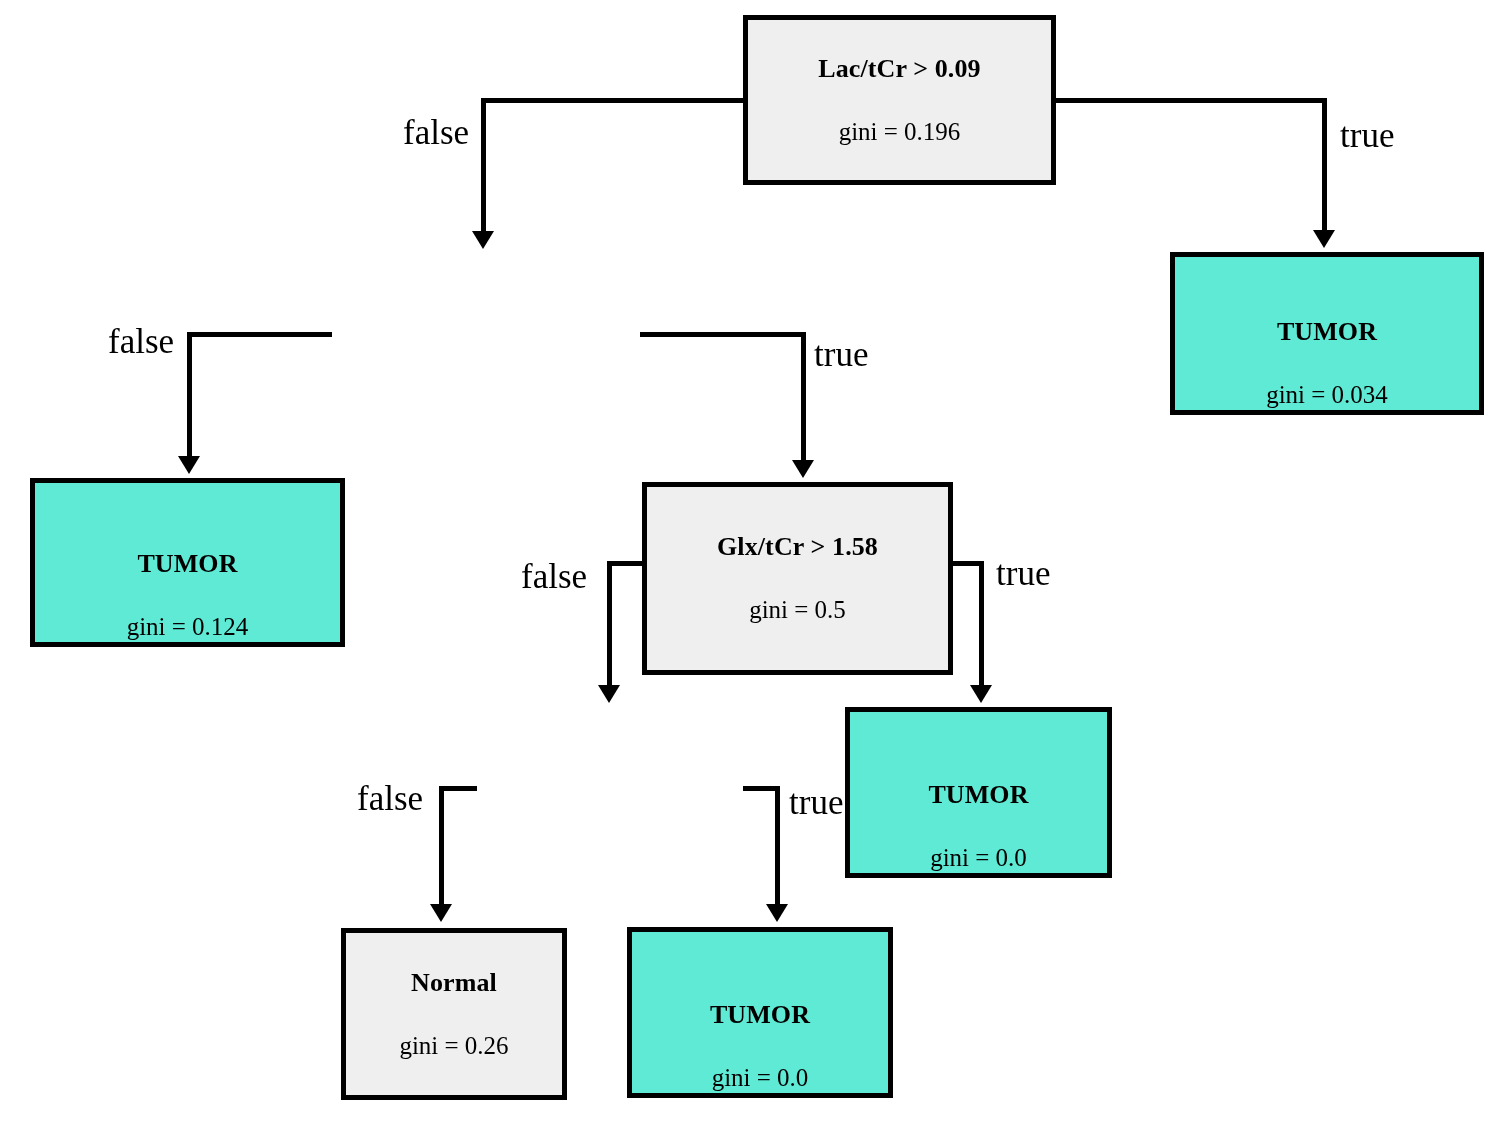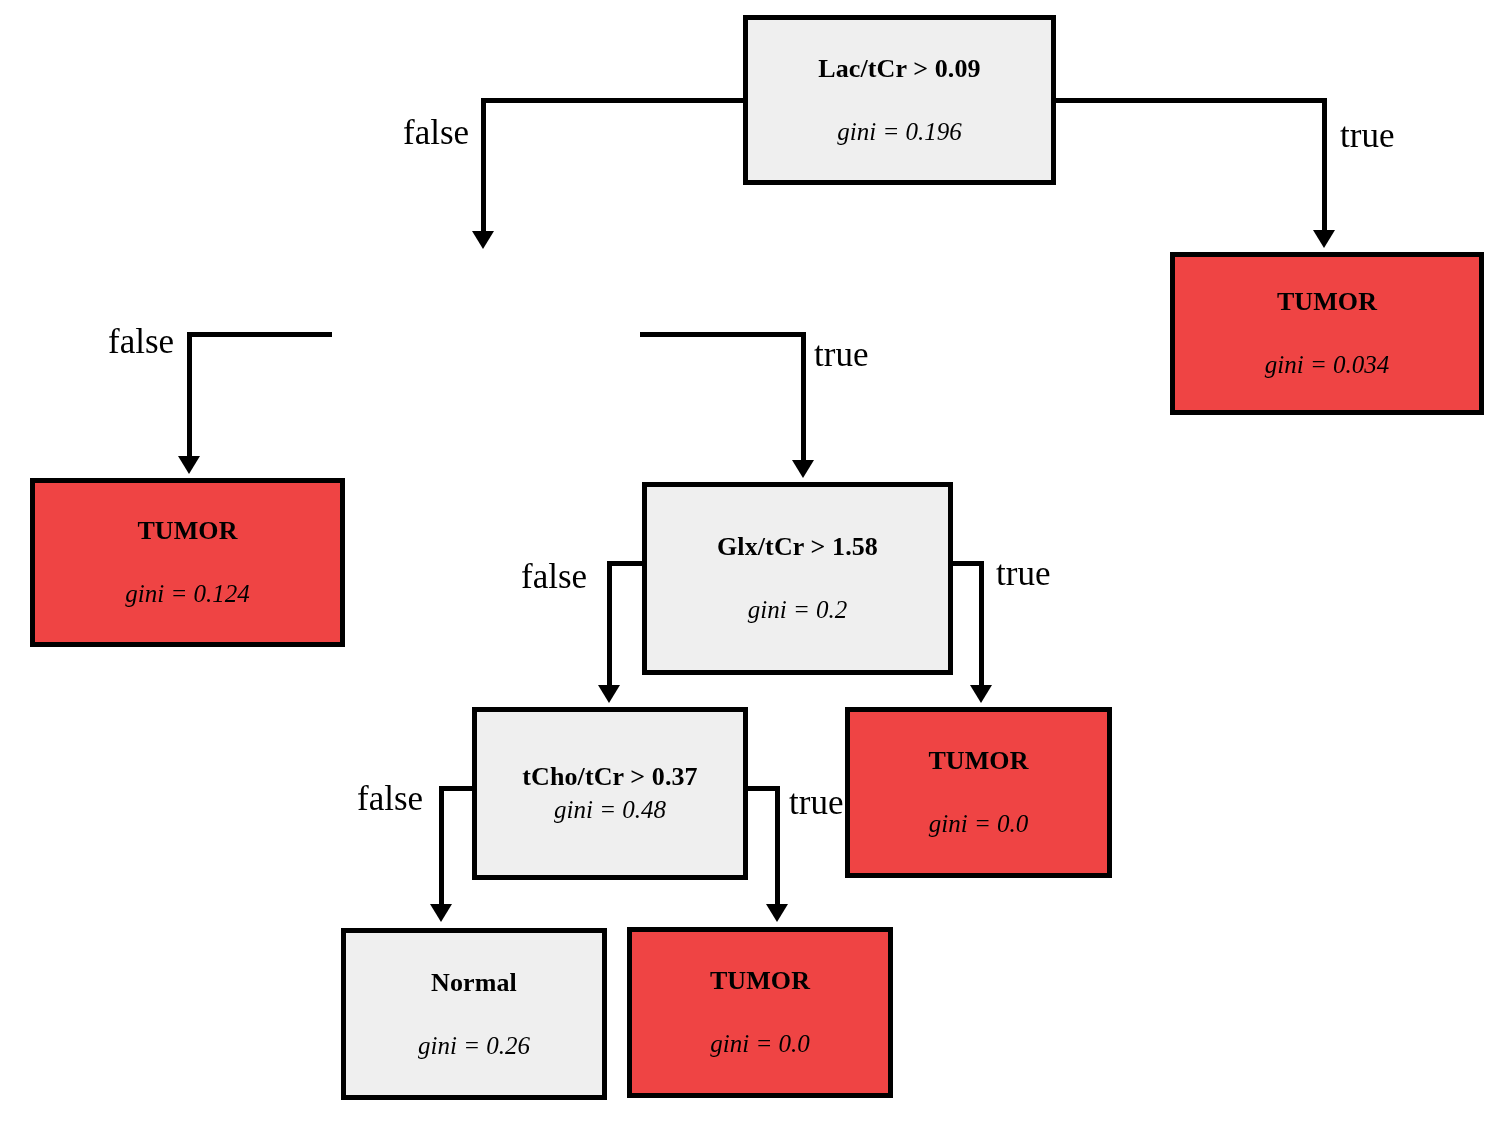--- a/index.html
+++ b/index.html
@@ -20,33 +20,32 @@
     box-sizing: border-box;
     border: 5px solid #000000;
     display: flex;
     flex-direction: column;
     align-items: center;
     justify-content: center;
     text-align: center;
     color: #000000;
   }
   .node.light { background: #efefef; }
-  .node.gray  { background: #ef4444; }
+  .node.gray  { background: #5eead4; justify-content: flex-end; }
 
   .node .label {
     font-weight: bold;
     font-size: 26px;
     line-height: 1.15;
     letter-spacing: 0.1px;
   }
   .node .gini {
     font-weight: normal;
     font-size: 25px;
     line-height: 1.15;
-    font-style: italic;
   }
   
   .node.spaced .gini { margin-top: 34px; }
   .node.tight  .gini { margin-top: 4px; }
 
   .edge-label {
     position: absolute;
     font-size: 35px;
     font-weight: normal;
     color: #000000;
@@ -122,34 +121,30 @@
     <div class="gini">gini = 0.034</div>
   </div>
 
   <div class="node gray spaced" style="left:30px; top:478px; width:315px; height:169px;">
     <div class="label">TUMOR</div>
     <div class="gini">gini = 0.124</div>
   </div>
 
   <div class="node light spaced" style="left:642px; top:482px; width:311px; height:193px;">
     <div class="label">Glx/tCr &gt; 1.58</div>
-    <div class="gini">gini = 0.2</div>
+    <div class="gini">gini = 0.5</div>
   </div>
 
-  <div class="node light tight" style="left:472px; top:707px; width:276px; height:173px;">
-    <div class="label">tCho/tCr &gt; 0.37</div>
-    <div class="gini">gini = 0.48</div>
-  </div>
 
   <div class="node gray spaced" style="left:845px; top:707px; width:267px; height:171px;">
     <div class="label">TUMOR</div>
     <div class="gini">gini = 0.0</div>
   </div>
 
-  <div class="node light spaced" style="left:341px; top:928px; width:266px; height:172px;">
+  <div class="node light spaced" style="left:341px; top:928px; width:226px; height:172px;">
     <div class="label">Normal</div>
     <div class="gini">gini = 0.26</div>
   </div>
 
   <div class="node gray spaced" style="left:627px; top:927px; width:266px; height:171px;">
     <div class="label">TUMOR</div>
     <div class="gini">gini = 0.0</div>
   </div>
 
   <div class="edge-label" style="left:403px; top:115px;">false</div>

